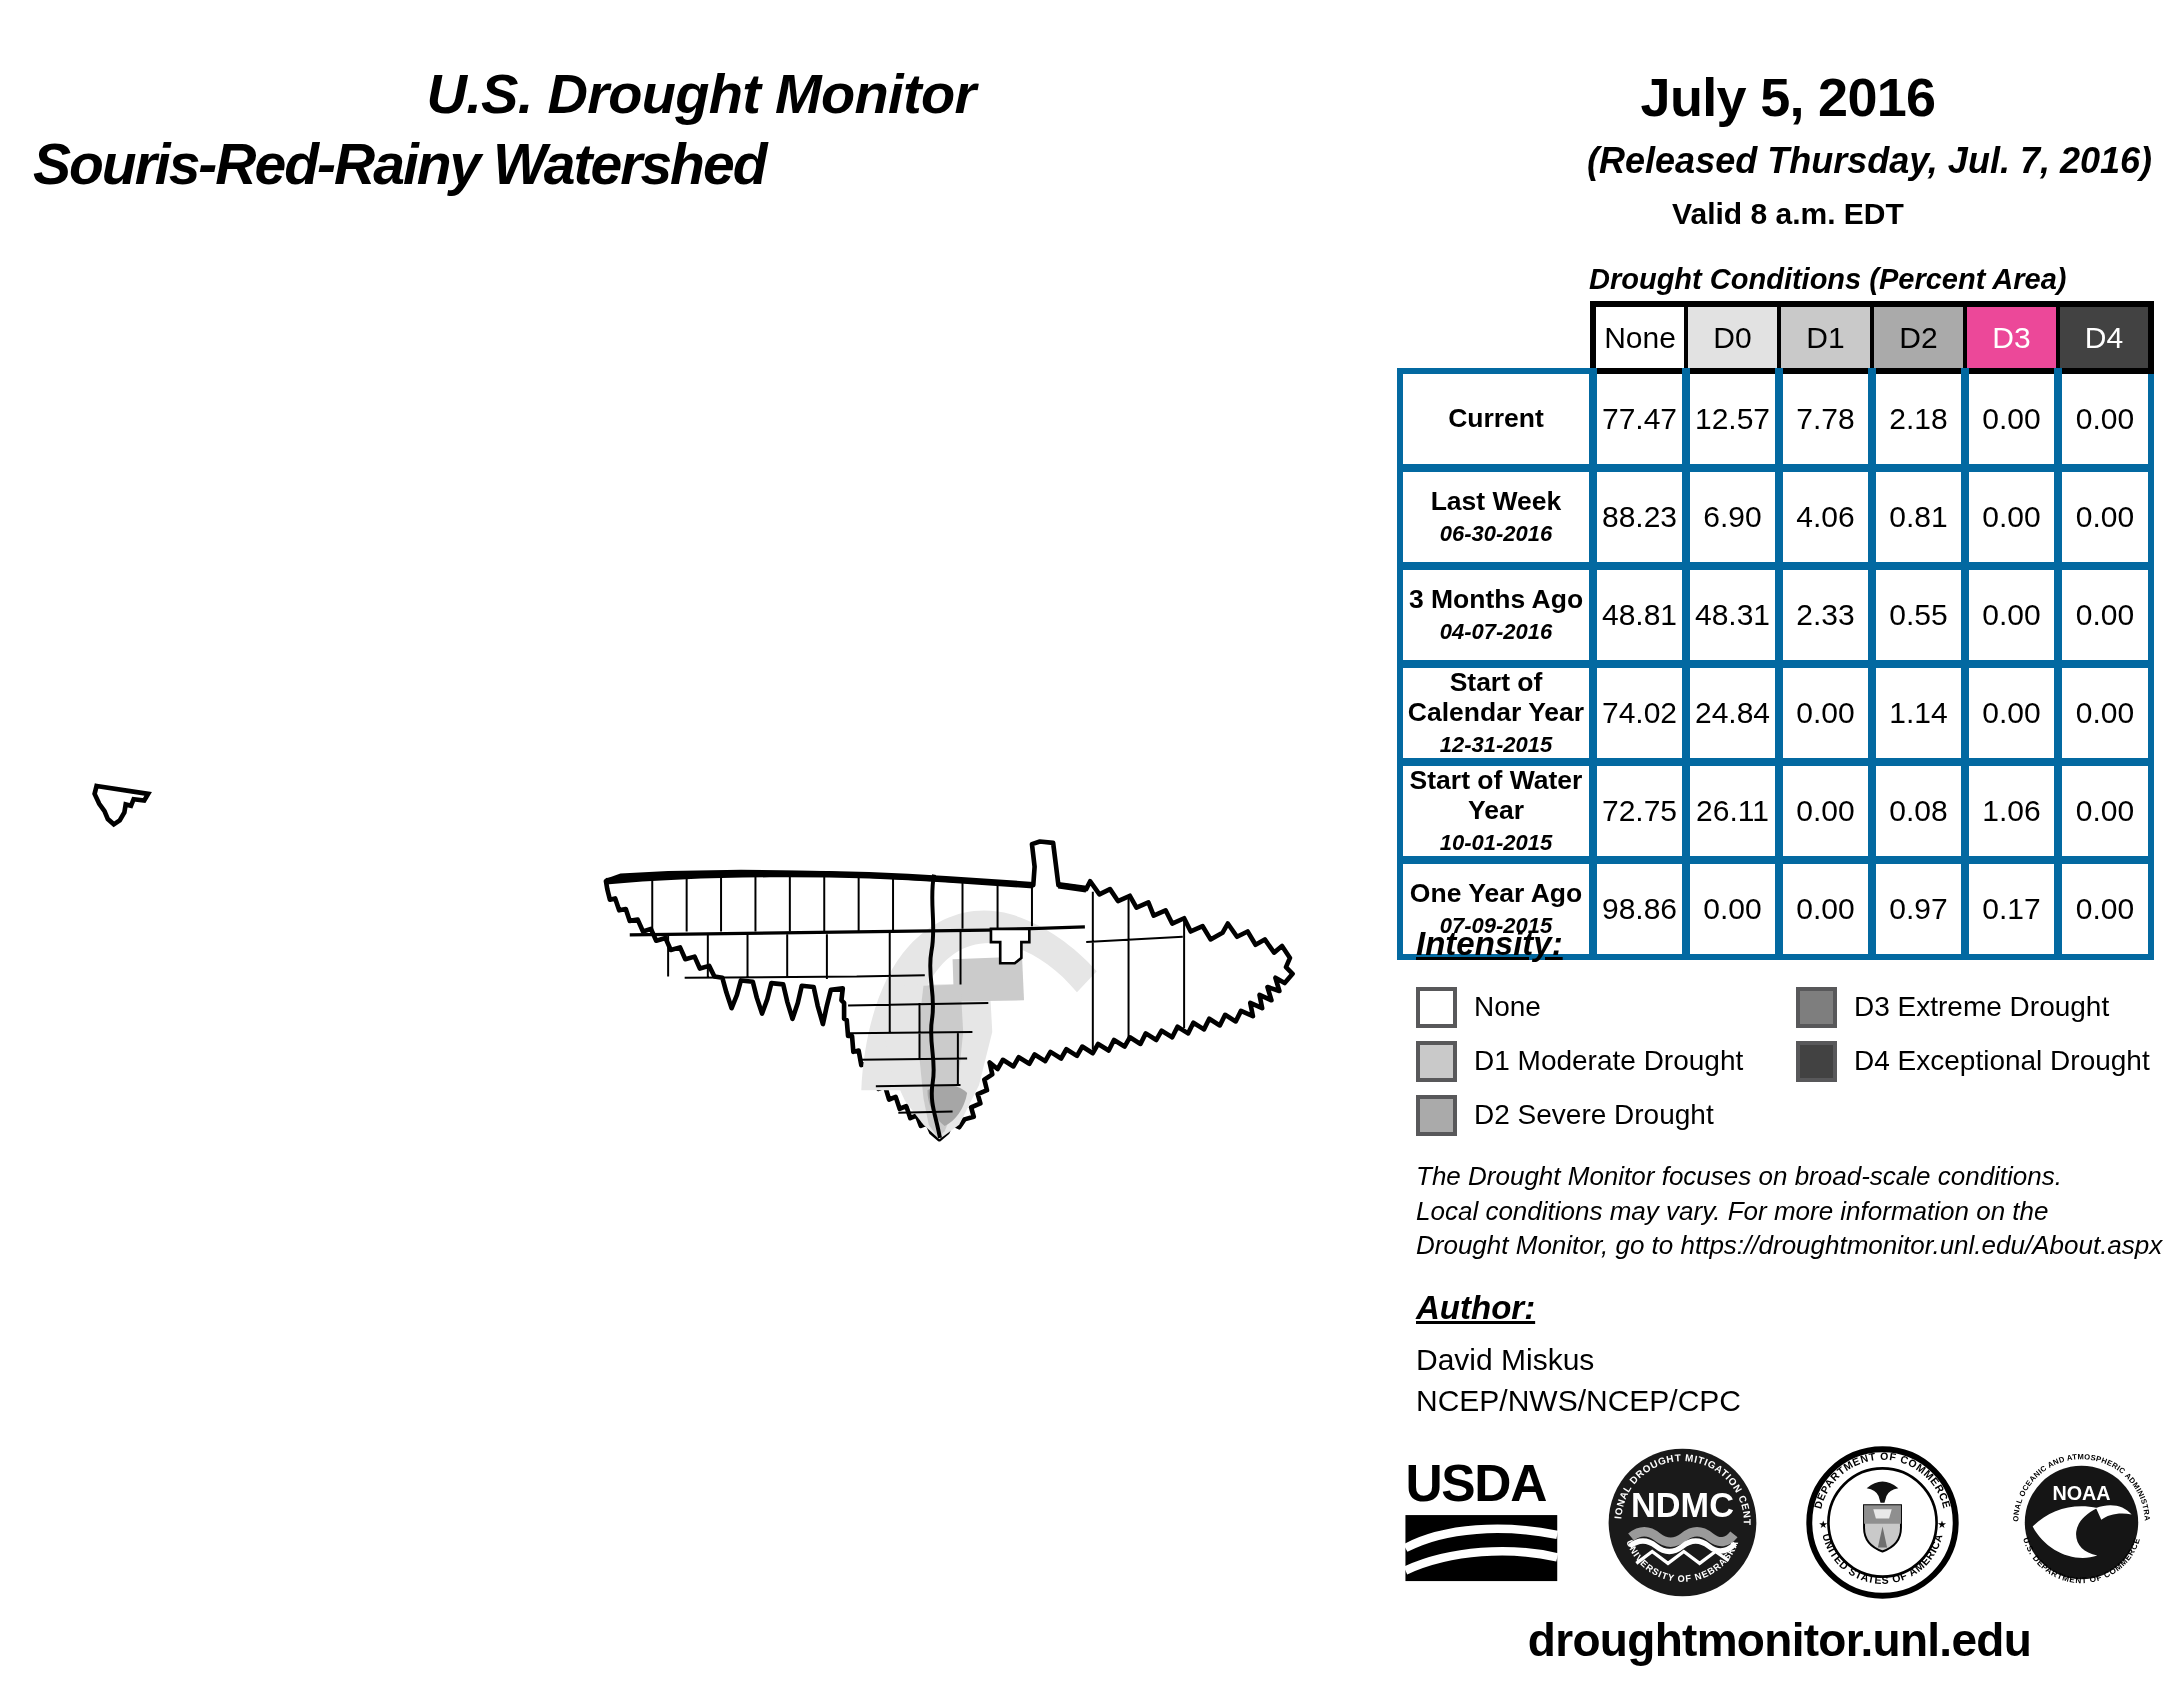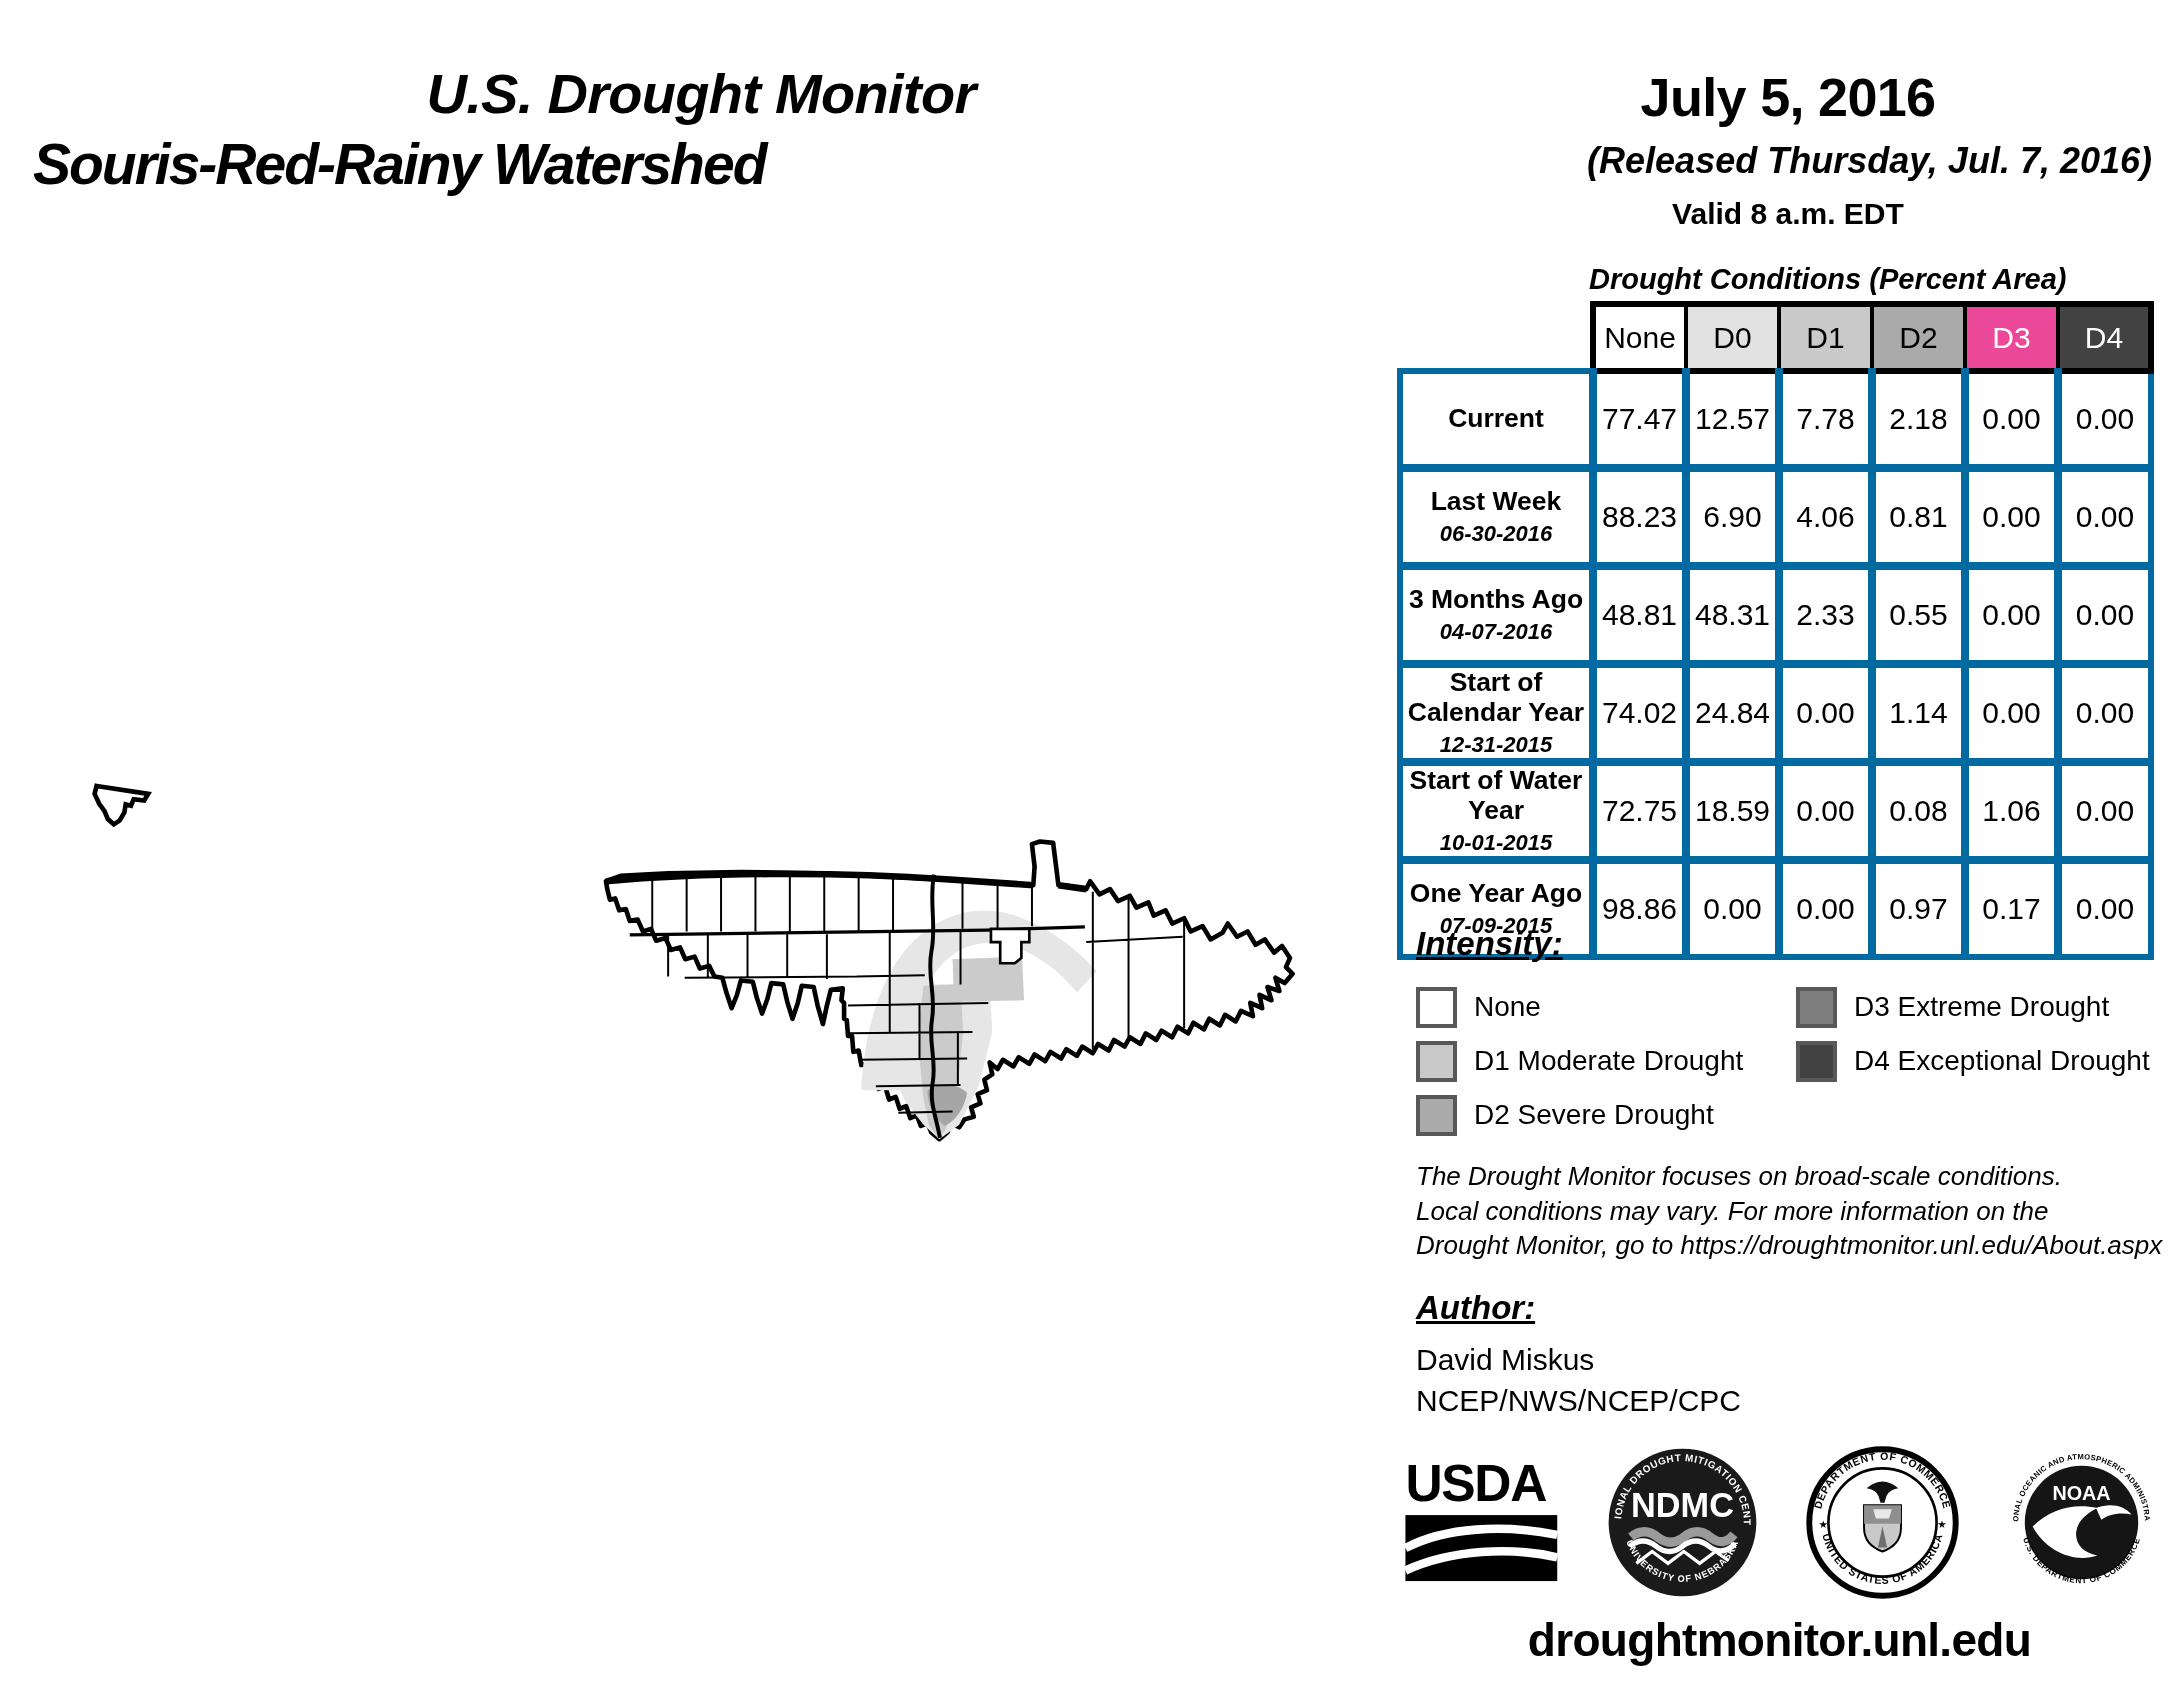--- a/index.html
+++ b/index.html
@@ -192,21 +192,21 @@
       <td class="c">74.02</td>
       <td class="c">24.84</td>
       <td class="c">0.00</td>
       <td class="c">1.14</td>
       <td class="c">0.00</td>
       <td class="c rt">0.00</td>
     </tr>
     <tr>
       <td class="c lab"><span>Start of Water Year</span><span class="sub">10-01-2015</span></td>
       <td class="c">72.75</td>
-      <td class="c">18.59</td>
+      <td class="c">26.11</td>
       <td class="c">0.00</td>
       <td class="c">0.08</td>
       <td class="c">1.06</td>
       <td class="c rt">0.00</td>
     </tr>
     <tr class="rb">
       <td class="c lab"><span>One Year Ago</span><span class="sub">07-09-2015</span></td>
       <td class="c">98.86</td>
       <td class="c">0.00</td>
       <td class="c">0.00</td>

